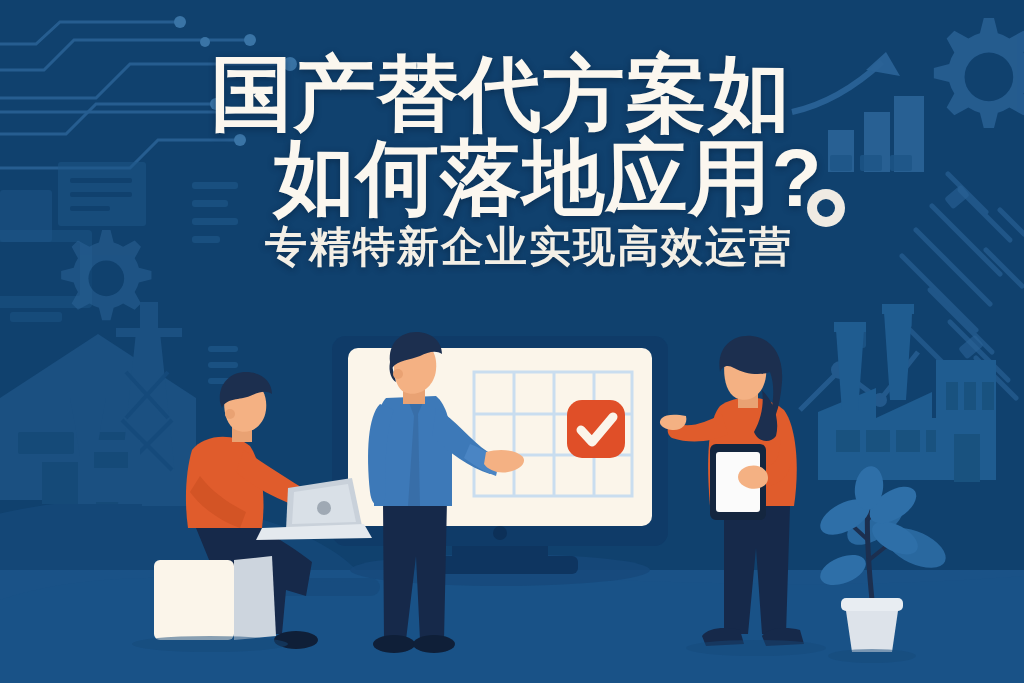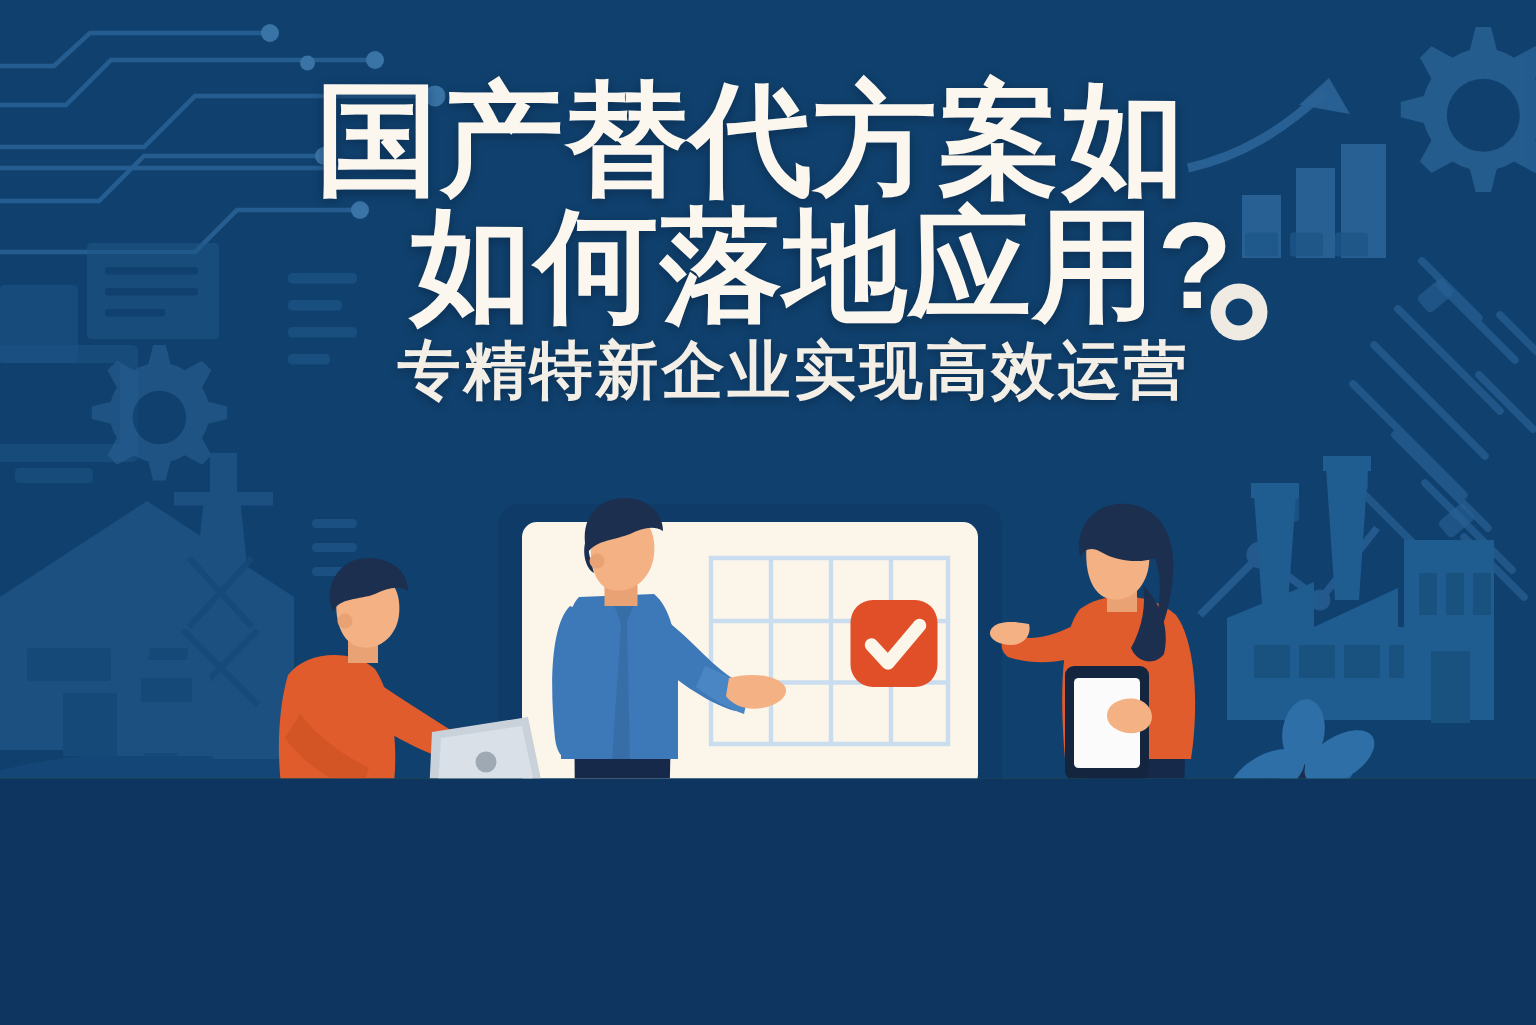--- a/index.html
+++ b/index.html
@@ -3,21 +3,21 @@
 <meta charset="utf-8">
 <title>国产替代方案如何落地应用</title>
 <style>
   * { margin:0; padding:0; box-sizing:border-box; }
   html,body { background:#0d3560; }
   body {
     font-family:"Liberation Sans","DejaVu Sans",sans-serif;
   }
   #poster {
     position:relative;
-    width:1024px; height:519px;
+    width:1024px; height:683px;
     overflow:hidden;
     background:#4d7c0f;
   }
   .layer { position:absolute; inset:0; }
   svg.layer { display:block; width:1024px; height:683px; }
 
   
   #headline {
     position:absolute; left:0; top:52px; width:1024px;
     text-align:center; z-index:40; pointer-events:none;

